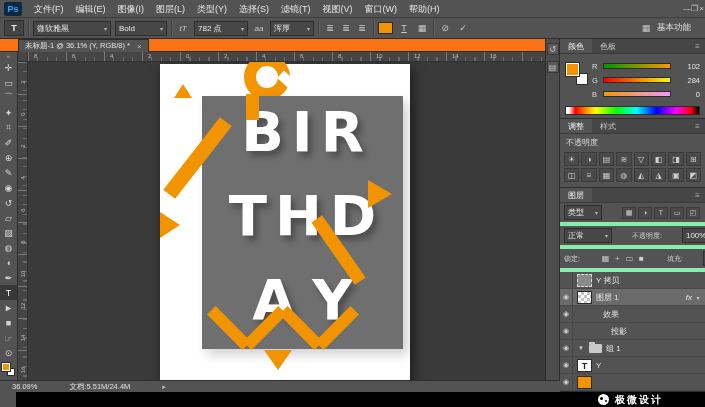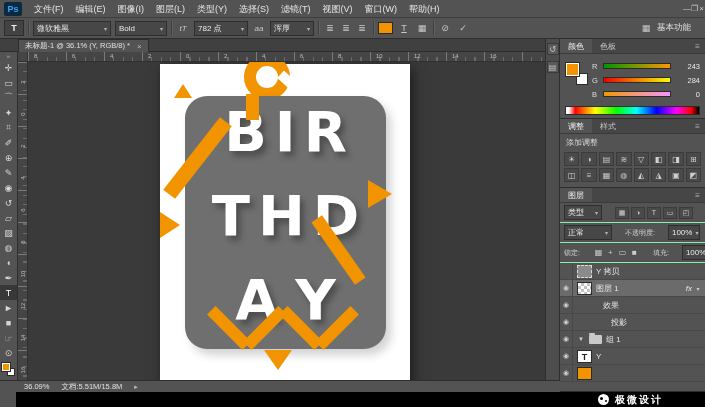--- a/index.html
+++ b/index.html
@@ -18,21 +18,21 @@
   .opt-sep { width:1px; height:14px; background:#3f3f3f; box-shadow:1px 0 0 #616161; flex:none; }
   .tool-badge { width:20px; height:16px; background:#434343; border:1px solid #2e2e2e; color:#eee; text-align:center; line-height:14px; font-size:9px; font-weight:bold; flex:none; }
   .combo { height:15px; background:#474747; border:1px solid #2e2e2e; display:flex; align-items:center; font-size:8px; color:#e8e8e8; padding:0 3px; flex:none; }
   .combo .arrow { margin-left:auto; font-size:6px; color:#b5b5b5; padding-left:3px; }
   .opt-icon { font-size:9px; color:#c9c9c9; width:14px; text-align:center; flex:none; }
   .opt-icon.small { font-size:8px; font-style:italic; }
   .color-chip { width:15px; height:12px; background:var(--accent); border:1px solid #2b2b2b; flex:none; }
   .workspace { margin-left:auto; display:flex; align-items:center; gap:4px; padding-right:10px; font-size:8.5px; color:#e0e0e0; }
 
   
-  .tabbar { position:absolute; left:0; top:39px; right:160px; height:13px; background:#404040; border-bottom:1px solid #2c2c2c; }
+  .tabbar { position:absolute; left:0; top:39px; right:160px; height:13px; background:#f97316; border-bottom:1px solid #2c2c2c; }
   .doc-tab { position:absolute; left:18px; top:0; height:13px; background:#535353; border:1px solid #2c2c2c; border-bottom:none; display:flex; align-items:center; gap:7px; padding:0 6px; font-size:7.5px; color:#e0e0e0; white-space:nowrap; }
   .tab-close { font-size:8px; color:#b9b9b9; }
 
   
   .toolbar { position:absolute; left:0; top:52px; width:18px; bottom:27px; background:#535353; border-right:1px solid #2e2e2e; display:flex; flex-direction:column; align-items:center; overflow:hidden; }
   .toolbar-chevron { font-size:6px; color:#aaa; height:8px; line-height:8px; }
   .tool { width:18px; height:15px; display:flex; align-items:center; justify-content:center; font-size:9px; color:#d6d6d6; flex:none; }
   .tool.active { background:#383838; color:#fff; }
   .swatch-widget { position:relative; width:13px; height:13px; margin-top:3px; flex:none; }
   .swatch-bg { position:absolute; right:0; bottom:0; width:8px; height:8px; background:#fff; border:1px solid #2b2b2b; }
@@ -45,21 +45,21 @@
     background-size:100% 100%,100% 4px; background-position:0 0,0 100%; background-repeat:repeat,repeat-x; }
   .hruler .num { width:38px; flex:none; font-size:6px; color:#bdbdbd; line-height:8px; }
   .vruler { position:absolute; left:18px; top:62px; width:10px; bottom:27px; background:#454545; border-right:1px solid #303030; display:flex; flex-direction:column; padding-top:4px; overflow:hidden;
     background-image:repeating-linear-gradient(180deg,#7a7a7a 0 1px,transparent 1px 32px),repeating-linear-gradient(180deg,#6a6a6a 0 1px,transparent 1px 9.5px);
     background-size:100% 100%,4px 100%; background-position:0 0,100% 0; background-repeat:repeat,repeat-y; }
   .vruler .num { height:32px; flex:none; font-size:6px; color:#bdbdbd; display:flex; align-items:center; justify-content:center; transform:rotate(-90deg); }
 
   
   .canvas { position:absolute; left:28px; top:62px; right:160px; bottom:27px; background:#3a3a3a; overflow:hidden; }
   .page { position:absolute; left:132px; top:2px; width:250px; height:330px; background:#fff; box-shadow:3px 4px 12px rgba(0,0,0,.55); }
-  .poster-box { position:absolute; left:25px; top:32px; width:201px; height:253px; background:var(--posterBox); box-shadow:5px 6px 10px rgba(0,0,0,.18);border-radius:22px; }
+  .poster-box { position:absolute; left:42px; top:32px; width:201px; height:253px; background:var(--posterBox); box-shadow:5px 6px 10px rgba(0,0,0,.18); }
   .title-line { position:absolute; left:0; width:100%; text-align:center; color:#fff; font-weight:bold; font-family:"DejaVu Sans",sans-serif; font-size:56px; line-height:1; letter-spacing:8px; padding-left:8px; text-shadow:4px 5px 6px rgba(0,0,0,.32); }
   .line-0 { top:8px; }  .line-1 { top:92px; }  .line-2 { top:176px; letter-spacing:22px; padding-left:22px; }
   .shape { position:absolute; }
   .ring { left:84px; top:-10px; width:46px; height:46px; border:12px solid var(--accent); border-radius:50%; }
   .ring-notch { left:118px; top:12px; width:20px; height:10px; background:#fff; transform:rotate(42deg); }
   .i-cap { left:86px; top:30px; width:13px; height:26px; background:var(--accent); }
   .tri-top { left:14px; top:20px; width:0; height:0; border-left:9px solid transparent; border-right:9px solid transparent; border-bottom:14px solid var(--accent); }
   .band-b { left:30px; top:48px; width:15px; height:92px; background:var(--accent); transform:rotate(38deg); }
   .tri-left { left:0; top:148px; width:0; height:0; border-top:13px solid transparent; border-bottom:13px solid transparent; border-left:20px solid var(--accent); }
   .tri-right { left:208px; top:116px; width:0; height:0; border-top:14px solid transparent; border-bottom:14px solid transparent; border-left:24px solid var(--accent); }
@@ -95,42 +95,42 @@
   .chan:nth-child(3) .chan-track { background:linear-gradient(90deg,#f39700,#f397ff); }
   .chan-value { margin-left:auto; width:20px; text-align:right; font-size:7.5px; color:#e8e8e8; }
   .spectrum { position:absolute; left:5px; right:5px; bottom:3px; height:9px; border:1px solid #2b2b2b;
     background:linear-gradient(90deg,#fff 0 2%,#f00 7%,#ff0 22%,#0f0 38%,#0ff 53%,#00f 68%,#f0f 83%,#f00 94%,#000 100%); }
 
   .adjust-title { font-size:8px; color:#d8d8d8; padding:3px 6px 2px; }
   .adjust-grid { display:grid; grid-template-columns:repeat(8,1fr); gap:2px; padding:2px 4px 5px; }
   .adj-icon { height:14px; background:#4a4a4a; border:1px solid #3b3b3b; color:#cfcfcf; font-size:8px; display:flex; align-items:center; justify-content:center; }
 
   .layers-panel { flex:1; display:flex; flex-direction:column; overflow:hidden; }
-  .lrow-bar { display:flex; align-items:center; gap:13px; padding:2px 4px; border-bottom:1px solid #86efac; }
+  .lrow-bar { display:flex; align-items:center; gap:20px; padding:2px 4px; border-bottom:4px solid #86efac; }
   .mini-label { font-size:7px; color:#cfcfcf; white-space:nowrap; }
   .filter-icon { width:14px; height:12px; background:#4a4a4a; border:1px solid #3b3b3b; color:#cfcfcf; font-size:7px; display:flex; align-items:center; justify-content:center; flex:none; }
   .lock-icon { width:11px; height:11px; background:transparent; color:#cfcfcf; font-size:8px; display:flex; align-items:center; justify-content:center; flex:none; }
   .layer-list { flex:1; overflow:hidden; }
   .lrow { display:flex; align-items:center; height:17px; border-bottom:1px solid #484848; gap:4px; font-size:8px; color:#e4e4e4; padding-right:3px; }
   .lrow.selected { background:#6b6b6b; }
   .eye { width:13px; align-self:stretch; border-right:1px solid #484848; display:flex; align-items:center; justify-content:center; font-size:7px; color:#d0d0d0; flex:none; }
   .thumb { width:15px; height:13px; border:1px solid #2b2b2b; background:#fff; flex:none; }
   .thumb.dashed { background:#8a8a8a; border:1px dashed #d9d9d9; }
   .thumb.checker { background:repeating-conic-gradient(#c3c3c3 0 25%,#fff 0 50%) 0 0/6px 6px; }
   .thumb.orange { background:var(--accent); }
   .thumb.text { color:#222; font-size:9px; font-weight:bold; text-align:center; line-height:12px; }
   .caret { font-size:6px; color:#ccc; width:8px; text-align:center; flex:none; }
   .folder { width:13px; height:9px; background:#c9c9c9; border-radius:1px; position:relative; flex:none; }
   .folder::before { content:""; position:absolute; left:0; top:-2px; width:6px; height:2px; background:#c9c9c9; border-radius:1px 1px 0 0; }
   .fx-wrap { margin-left:auto; display:flex; align-items:center; gap:2px; }
   .fx { font-style:italic; font-size:8px; color:#e8e8e8; }
   .indent1 { padding-left:26px; } .indent2 { padding-left:34px; }
 
   
-  .statusbar { position:absolute; left:0; bottom:15px; width:560px; height:12px; background:#535353; border-top:1px solid #2e2e2e; display:flex; align-items:center; gap:12px; padding-left:24px; font-size:7.5px; color:#e0e0e0;text-align:center; }
+  .statusbar { position:absolute; left:0; bottom:15px; width:560px; height:12px; background:#535353; border-top:1px solid #2e2e2e; display:flex; align-items:center; gap:32px; padding-left:12px; font-size:7.5px; color:#e0e0e0;text-align:center; }
   .status-arrow { font-size:7px; color:#bbb; }
   .footer { position:absolute; left:16px; bottom:0; width:100%; height:15px; background:#000; display:flex; align-items:center; justify-content:flex-end; padding-right:58px; gap:6px; }
   .wechat-icon { width:11px; height:11px; border-radius:50%; background:#fff; position:relative; }
   .wechat-icon::before { content:""; position:absolute; left:2px; top:3px; width:3px; height:3px; border-radius:50%; background:#000; }
   .wechat-icon::after { content:""; position:absolute; right:2px; bottom:3px; width:2px; height:2px; border-radius:50%; background:#000; }
   .brand { color:#fff; font-size:10px; font-weight:bold; letter-spacing:2px; }
 </style>
 </head>
 <body>
 
@@ -318,21 +318,21 @@
       <div class="color-body">
         <div class="fgbg">
           <div class="bg"></div>
           <div class="fg"></div>
         </div>
         <div style="display:flex;flex-direction:column;gap:4px">
 
         <div class="chan">
             <span class="chan-label">R</span>
             <span class="chan-track"></span>
-            <span class="chan-value">243</span>
+            <span class="chan-value">102</span>
           </div>
             <div class="chan">
             <span class="chan-label">G</span>
             <span class="chan-track"></span>
             <span class="chan-value">284</span>
           </div>
             <div class="chan">
             <span class="chan-label">B</span>
             <span class="chan-track"></span>
             <span class="chan-value">0</span>
@@ -341,21 +341,21 @@
         <div class="spectrum"></div>
       </div>
     </div>
 
     <div class="panel">
       <div class="panel-tabs">
         <div class="ptab active">调整</div>
         <div class="ptab">样式</div>
         <div class="pmenu">≡</div>
       </div>
-      <div class="adjust-title">添加调整</div>
+      <div class="adjust-title">不透明度</div>
       <div class="adjust-grid">
 
       <div class="adj-icon">☀</div>
           <div class="adj-icon">◑</div>
           <div class="adj-icon">▤</div>
           <div class="adj-icon">≋</div>
           <div class="adj-icon">▽</div>
           <div class="adj-icon">◧</div>
           <div class="adj-icon">◨</div>
           <div class="adj-icon">⊞</div>
@@ -454,21 +454,21 @@
           <div class="eye">◉</div>
           <div class="thumb orange"></div>
           <span></span>
         </div>
       </div>
     </div>
   </div>
 
   <div class="statusbar">
     <span>36.09%</span>
-    <span>文档:5.51M/15.8M</span>
+    <span>文档:5.51M/24.4M</span>
     <span class="status-arrow">▸</span>
   </div>
 
   <div class="footer">
     <div class="wechat-icon"></div>
     <span class="brand">极微设计</span>
   </div>
 
 </div>
 

